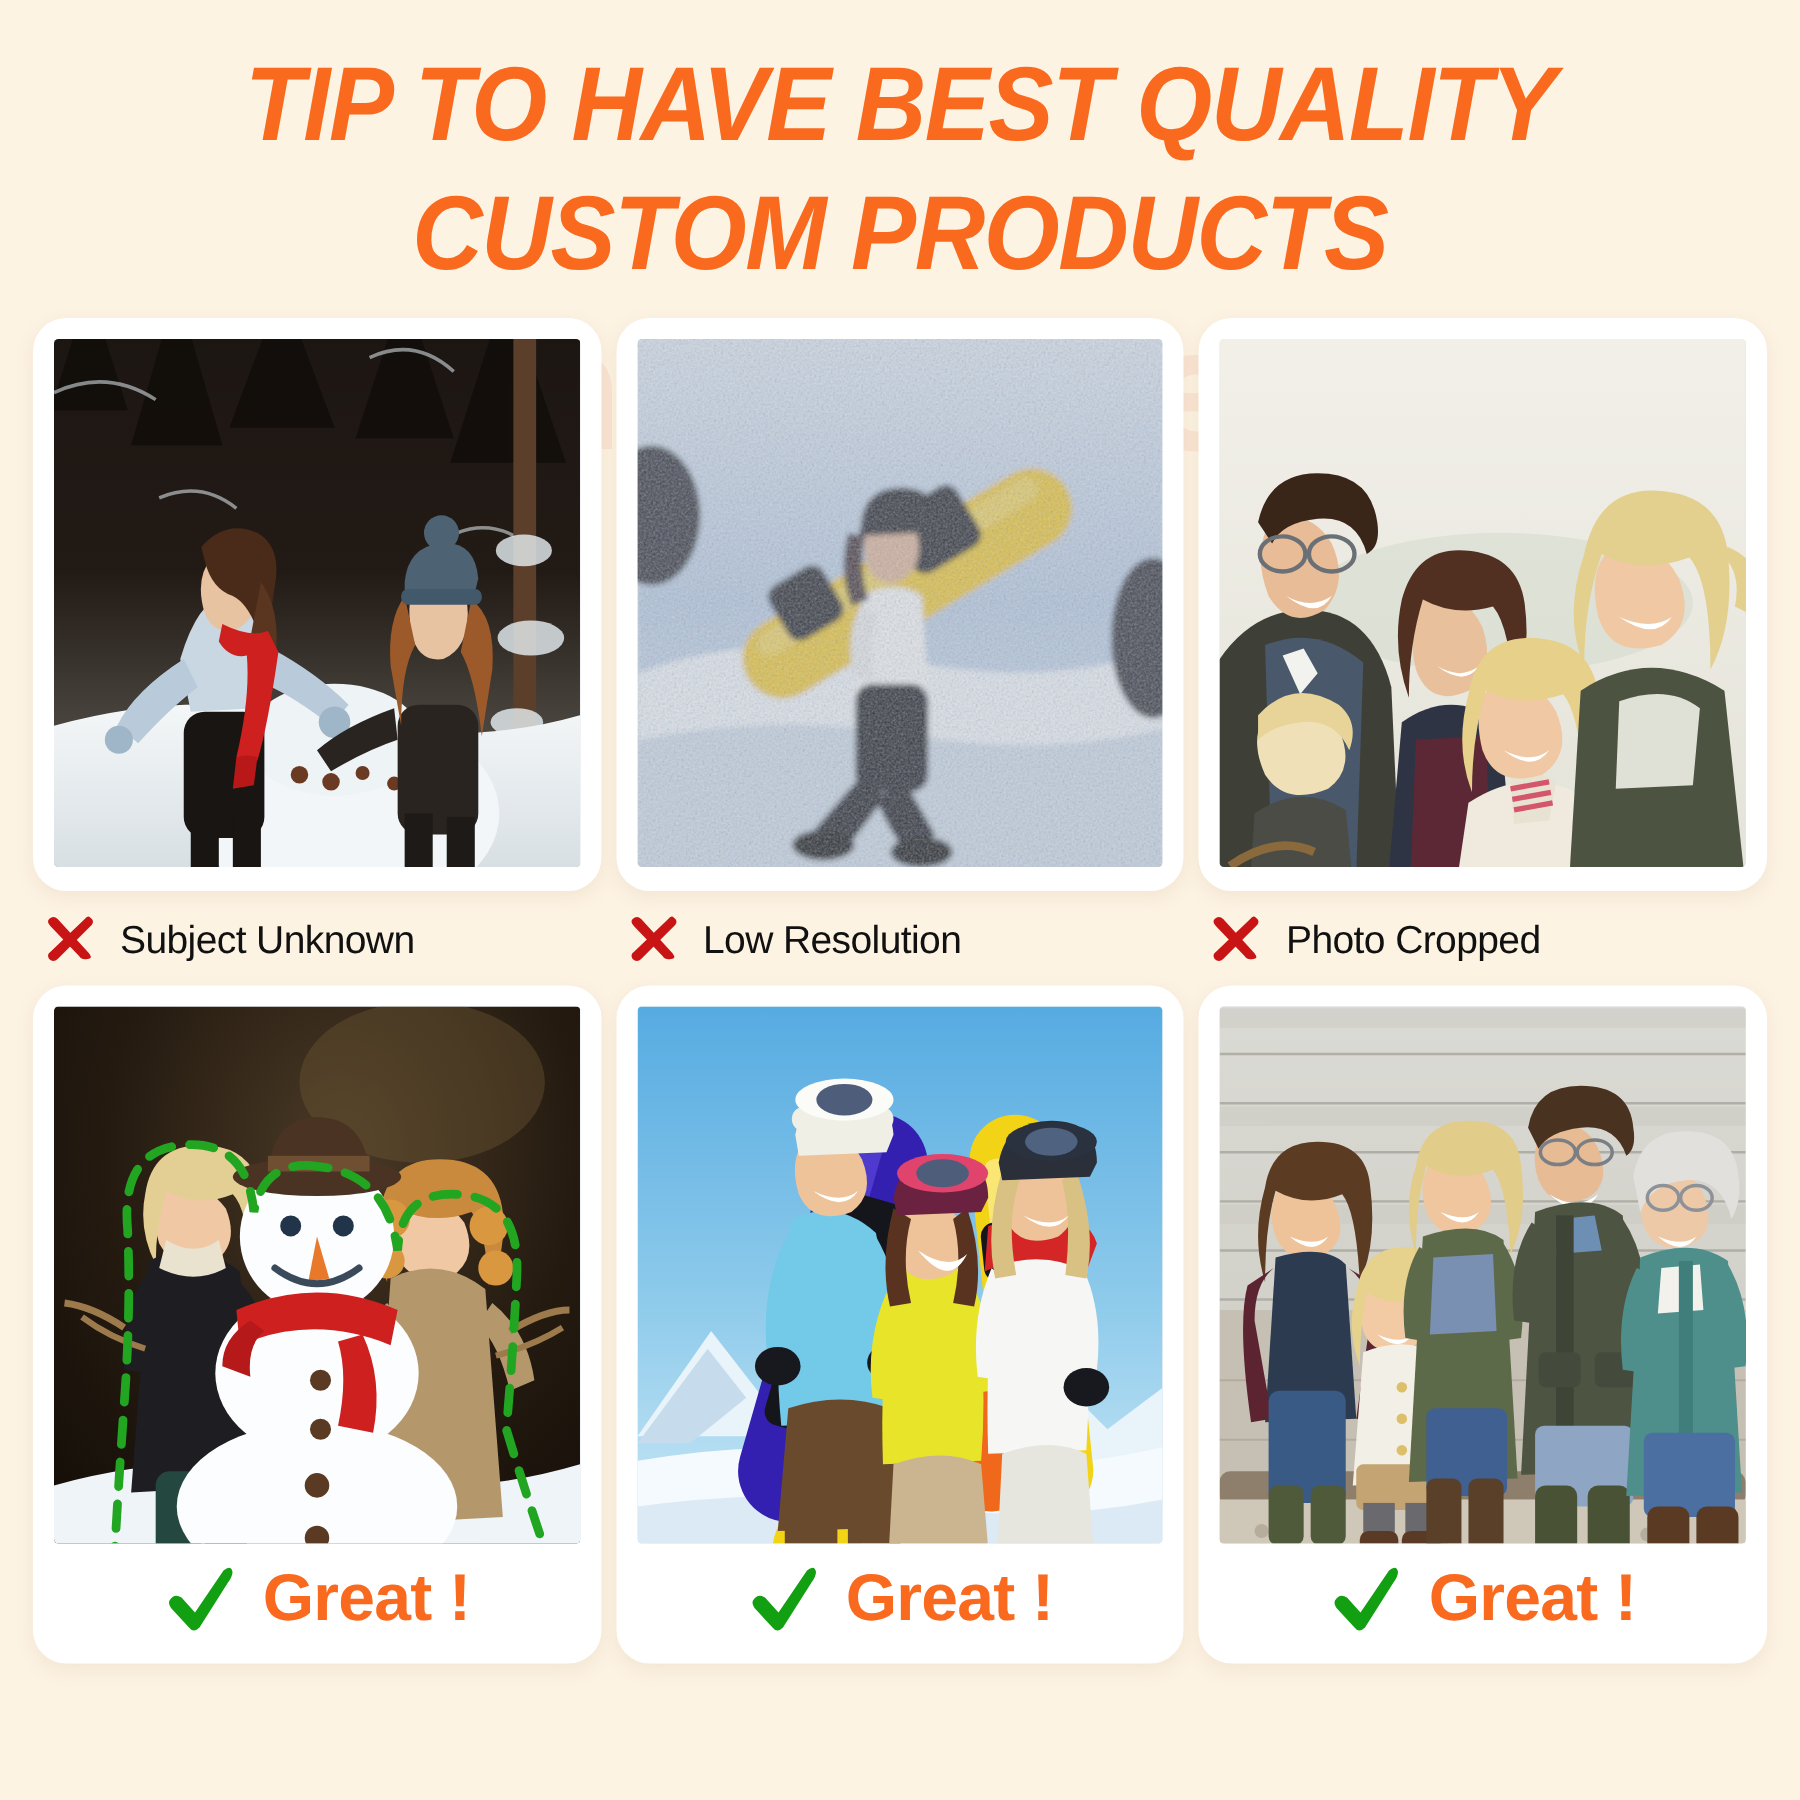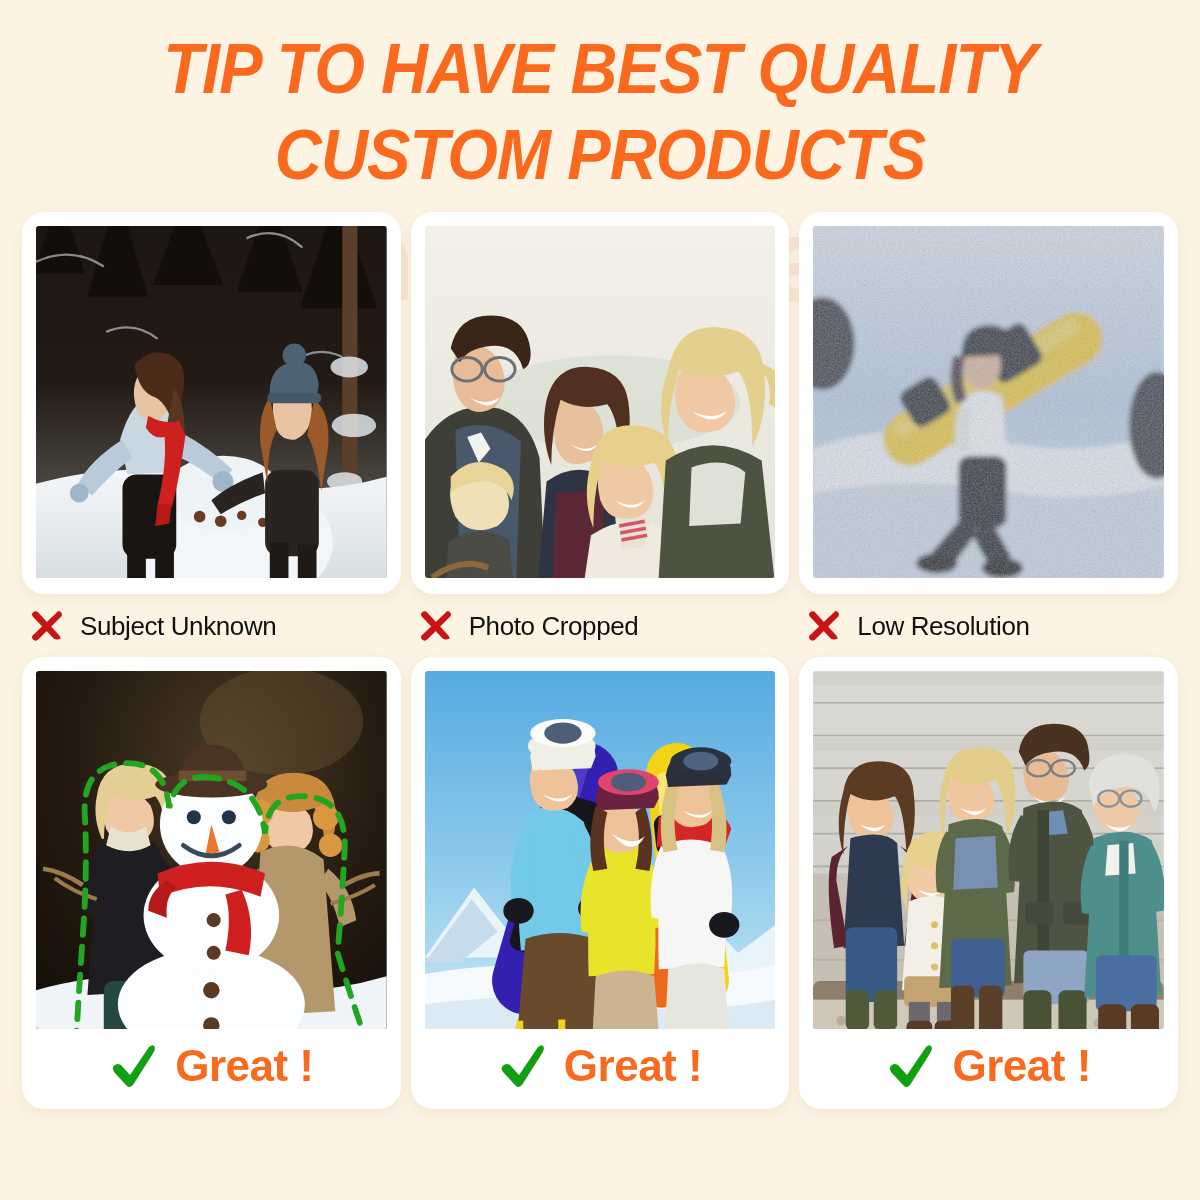--- a/index.html
+++ b/index.html
@@ -221,95 +221,20 @@
           </g>
         </svg>
       </div>
     </div>
     <div class="bad-label">
       <svg class="x-icon" viewBox="0 0 40 40">
         <path d="M5 6 q3 -3 6 0 l22 24 q3 4 -1 4 q-4 1 -6 -2 L6 11 q-3 -3 -1 -5 Z" fill="#c81414"></path>
         <path d="M34 5 q3 2 1 5 L11 34 q-3 3 -6 0 q-2 -3 1 -5 L30 6 q2 -3 4 -1 Z" fill="#c81414"></path>
       </svg>
       <span class="txt">Subject Unknown</span>
-    </div>
-  </div>
-
-  <div class="cell">
-    <div class="card">
-      <div class="photo">
-        <svg viewBox="0 0 300 360" preserveAspectRatio="xMidYMid slice">
-          <defs>
-            <linearGradient id="g3bg" x1="0" y1="0" x2="0" y2="1">
-              <stop offset="0" stop-color="#f3f1ea"></stop>
-                <stop offset="1" stop-color="#e3e2d8"></stop>
-            </linearGradient>
-          </defs>
-          <rect width="300" height="360" fill="url(#g3bg)"></rect>
-          <ellipse cx="160" cy="180" rx="110" ry="40" fill="#cfd6c8" opacity=".45"></ellipse>
-
-          <g>
-            <path d="M-10 230 q20 -44 56 -46 q40 -2 52 44 l6 132 l-118 2 Z" fill="#3e4038"></path>
-            <path d="M26 204 q30 -12 56 10 l-4 120 l-48 4 Z" fill="#49586b"></path>
-            <path d="M36 210 l12 -4 l8 14 l-10 12 Z" fill="#f2f3ef"></path>
-            <path d="M30 132 q22 -6 34 14 q10 22 -4 38 q-20 12 -32 -8 q-10 -26 2 -44 Z" fill="#e7bc96"></path>
-            <path d="M22 134 q6 -28 34 -28 q30 0 34 28 q2 14 -6 18 q-6 -22 -28 -20 q-20 2 -26 14 Z" fill="#3a2519"></path>
-            <g fill="none" stroke="#6b7076" stroke-width="2.5">
-              <ellipse cx="36" cy="152" rx="13" ry="10"></ellipse>
-                <ellipse cx="64" cy="152" rx="13" ry="10"></ellipse>
-              <path d="M49 152 h2"></path>
-            </g>
-            <path d="M38 176 q14 8 26 0 q-8 14 -26 0 Z" fill="#fff"></path>
-          </g>
-
-          <g>
-            <path d="M20 300 q26 -18 52 -2 l6 62 l-62 2 Z" fill="#4a4c45"></path>
-            <path d="M24 248 q24 -16 44 4 q10 22 -6 34 q-24 10 -36 -8 q-8 -18 -2 -30 Z" fill="#efe0b8"></path>
-            <path d="M22 244 q20 -22 46 -6 q12 10 6 26 q-8 -18 -28 -16 q-16 2 -24 10 Z" fill="#e8d498"></path>
-            <path d="M6 330 q26 -18 48 -8" stroke="#8a6a3c" stroke-width="5" fill="none"></path>
-          </g>
-
-          <g>
-            <path d="M104 248 q28 -20 56 0 l10 112 l-76 2 Z" fill="#2f3445"></path>
-            <path d="M112 258 l40 -2 l4 104 l-48 2 Z" fill="#5c2836"></path>
-            <path d="M116 178 q24 -6 34 16 q8 24 -8 36 q-22 10 -30 -12 q-6 -26 4 -40 Z" fill="#e9c09c"></path>
-            <path d="M104 178 q8 -30 36 -28 q30 2 34 30 q4 30 -6 56 q-2 -42 -12 -54 q-22 6 -40 -4 q-8 26 -8 56 q-10 -28 -4 -56 Z" fill="#523021"></path>
-            <path d="M124 216 q14 8 24 0 q-8 12 -24 0 Z" fill="#fff"></path>
-          </g>
-
-          <g>
-            <path d="M142 294 q36 -24 72 0 l8 66 l-90 2 Z" fill="#efeadd"></path>
-            <path d="M166 280 q16 -6 26 2 l-4 22 l-20 2 Z" fill="#e8e2d2"></path>
-            <g stroke="#d4566b" stroke-width="3">
-              <path d="M166 286 l22 -4"></path>
-                <path d="M167 292 l22 -4"></path>
-                <path d="M168 298 l22 -4"></path>
-            </g>
-            <path d="M154 228 q26 -8 38 14 q10 24 -8 36 q-26 8 -34 -14 q-6 -24 4 -36 Z" fill="#f0c9a4"></path>
-            <path d="M142 232 q6 -34 38 -32 q32 2 36 32 q4 36 -8 58 q-2 -46 -12 -58 q-24 8 -44 -2 q-8 26 -8 58 q-10 -26 -2 -56 Z" fill="#e6d08a"></path>
-            <path d="M162 264 q16 8 26 0 q-9 13 -26 0 Z" fill="#fff"></path>
-          </g>
-
-          <g>
-            <path d="M206 230 q40 -26 82 0 l14 130 l-104 2 Z" fill="#4c5340"></path>
-            <path d="M228 236 q28 -10 46 4 l-4 44 l-44 2 Z" fill="#dfe0d6"></path>
-            <path d="M222 150 q28 -8 40 16 q10 26 -10 38 q-28 8 -36 -16 q-6 -26 6 -38 Z" fill="#f0c9a4"></path>
-            <path d="M208 152 q8 -38 42 -36 q36 2 40 36 q4 40 -10 66 q0 -50 -12 -64 q-28 10 -50 -2 q-10 28 -10 64 q-12 -28 0 -64 Z" fill="#e3d08f"></path>
-            <path d="M290 148 q24 10 16 40 l-12 -6 q4 -20 -8 -30 Z" fill="#e3d08f"></path>
-            <path d="M228 188 q18 8 30 0 q-10 14 -30 0 Z" fill="#fff"></path>
-          </g>
-        </svg>
-      </div>
-    </div>
-    <div class="bad-label">
-      <svg class="x-icon" viewBox="0 0 40 40">
-        <path d="M5 6 q3 -3 6 0 l22 24 q3 4 -1 4 q-4 1 -6 -2 L6 11 q-3 -3 -1 -5 Z" fill="#c81414"></path>
-        <path d="M34 5 q3 2 1 5 L11 34 q-3 3 -6 0 q-2 -3 1 -5 L30 6 q2 -3 4 -1 Z" fill="#c81414"></path>
-      </svg>
-      <span class="txt">Photo Cropped</span>
     </div>
   </div>
 
   <div class="cell">
     <div class="card">
       <div class="photo">
         <svg viewBox="0 0 300 360" preserveAspectRatio="xMidYMid slice">
           <defs>
             <linearGradient id="g2sky" x1="0" y1="0" x2="0" y2="1">
               <stop offset="0" stop-color="#e8eef6"></stop>
@@ -357,20 +282,95 @@
       </div>
     </div>
     <div class="bad-label">
       <svg class="x-icon" viewBox="0 0 40 40">
         <path d="M5 6 q3 -3 6 0 l22 24 q3 4 -1 4 q-4 1 -6 -2 L6 11 q-3 -3 -1 -5 Z" fill="#c81414"></path>
         <path d="M34 5 q3 2 1 5 L11 34 q-3 3 -6 0 q-2 -3 1 -5 L30 6 q2 -3 4 -1 Z" fill="#c81414"></path>
       </svg>
       <span class="txt">Low Resolution</span>
     </div>
   </div>
+
+  <div class="cell">
+    <div class="card">
+      <div class="photo">
+        <svg viewBox="0 0 300 360" preserveAspectRatio="xMidYMid slice">
+          <defs>
+            <linearGradient id="g3bg" x1="0" y1="0" x2="0" y2="1">
+              <stop offset="0" stop-color="#f3f1ea"></stop>
+                <stop offset="1" stop-color="#e3e2d8"></stop>
+            </linearGradient>
+          </defs>
+          <rect width="300" height="360" fill="url(#g3bg)"></rect>
+          <ellipse cx="160" cy="180" rx="110" ry="40" fill="#cfd6c8" opacity=".45"></ellipse>
+
+          <g>
+            <path d="M-10 230 q20 -44 56 -46 q40 -2 52 44 l6 132 l-118 2 Z" fill="#3e4038"></path>
+            <path d="M26 204 q30 -12 56 10 l-4 120 l-48 4 Z" fill="#49586b"></path>
+            <path d="M36 210 l12 -4 l8 14 l-10 12 Z" fill="#f2f3ef"></path>
+            <path d="M30 132 q22 -6 34 14 q10 22 -4 38 q-20 12 -32 -8 q-10 -26 2 -44 Z" fill="#e7bc96"></path>
+            <path d="M22 134 q6 -28 34 -28 q30 0 34 28 q2 14 -6 18 q-6 -22 -28 -20 q-20 2 -26 14 Z" fill="#3a2519"></path>
+            <g fill="none" stroke="#6b7076" stroke-width="2.5">
+              <ellipse cx="36" cy="152" rx="13" ry="10"></ellipse>
+                <ellipse cx="64" cy="152" rx="13" ry="10"></ellipse>
+              <path d="M49 152 h2"></path>
+            </g>
+            <path d="M38 176 q14 8 26 0 q-8 14 -26 0 Z" fill="#fff"></path>
+          </g>
+
+          <g>
+            <path d="M20 300 q26 -18 52 -2 l6 62 l-62 2 Z" fill="#4a4c45"></path>
+            <path d="M24 248 q24 -16 44 4 q10 22 -6 34 q-24 10 -36 -8 q-8 -18 -2 -30 Z" fill="#efe0b8"></path>
+            <path d="M22 244 q20 -22 46 -6 q12 10 6 26 q-8 -18 -28 -16 q-16 2 -24 10 Z" fill="#e8d498"></path>
+            <path d="M6 330 q26 -18 48 -8" stroke="#8a6a3c" stroke-width="5" fill="none"></path>
+          </g>
+
+          <g>
+            <path d="M104 248 q28 -20 56 0 l10 112 l-76 2 Z" fill="#2f3445"></path>
+            <path d="M112 258 l40 -2 l4 104 l-48 2 Z" fill="#5c2836"></path>
+            <path d="M116 178 q24 -6 34 16 q8 24 -8 36 q-22 10 -30 -12 q-6 -26 4 -40 Z" fill="#e9c09c"></path>
+            <path d="M104 178 q8 -30 36 -28 q30 2 34 30 q4 30 -6 56 q-2 -42 -12 -54 q-22 6 -40 -4 q-8 26 -8 56 q-10 -28 -4 -56 Z" fill="#523021"></path>
+            <path d="M124 216 q14 8 24 0 q-8 12 -24 0 Z" fill="#fff"></path>
+          </g>
+
+          <g>
+            <path d="M142 294 q36 -24 72 0 l8 66 l-90 2 Z" fill="#efeadd"></path>
+            <path d="M166 280 q16 -6 26 2 l-4 22 l-20 2 Z" fill="#e8e2d2"></path>
+            <g stroke="#d4566b" stroke-width="3">
+              <path d="M166 286 l22 -4"></path>
+                <path d="M167 292 l22 -4"></path>
+                <path d="M168 298 l22 -4"></path>
+            </g>
+            <path d="M154 228 q26 -8 38 14 q10 24 -8 36 q-26 8 -34 -14 q-6 -24 4 -36 Z" fill="#f0c9a4"></path>
+            <path d="M142 232 q6 -34 38 -32 q32 2 36 32 q4 36 -8 58 q-2 -46 -12 -58 q-24 8 -44 -2 q-8 26 -8 58 q-10 -26 -2 -56 Z" fill="#e6d08a"></path>
+            <path d="M162 264 q16 8 26 0 q-9 13 -26 0 Z" fill="#fff"></path>
+          </g>
+
+          <g>
+            <path d="M206 230 q40 -26 82 0 l14 130 l-104 2 Z" fill="#4c5340"></path>
+            <path d="M228 236 q28 -10 46 4 l-4 44 l-44 2 Z" fill="#dfe0d6"></path>
+            <path d="M222 150 q28 -8 40 16 q10 26 -10 38 q-28 8 -36 -16 q-6 -26 6 -38 Z" fill="#f0c9a4"></path>
+            <path d="M208 152 q8 -38 42 -36 q36 2 40 36 q4 40 -10 66 q0 -50 -12 -64 q-28 10 -50 -2 q-10 28 -10 64 q-12 -28 0 -64 Z" fill="#e3d08f"></path>
+            <path d="M290 148 q24 10 16 40 l-12 -6 q4 -20 -8 -30 Z" fill="#e3d08f"></path>
+            <path d="M228 188 q18 8 30 0 q-10 14 -30 0 Z" fill="#fff"></path>
+          </g>
+        </svg>
+      </div>
+    </div>
+    <div class="bad-label">
+      <svg class="x-icon" viewBox="0 0 40 40">
+        <path d="M5 6 q3 -3 6 0 l22 24 q3 4 -1 4 q-4 1 -6 -2 L6 11 q-3 -3 -1 -5 Z" fill="#c81414"></path>
+        <path d="M34 5 q3 2 1 5 L11 34 q-3 3 -6 0 q-2 -3 1 -5 L30 6 q2 -3 4 -1 Z" fill="#c81414"></path>
+      </svg>
+      <span class="txt">Photo Cropped</span>
+    </div>
+  </div>
 </div>
 
 <div class="grid row-bottom">
 
   <div class="cell">
     <div class="card with-label">
       <div class="photo tall">
         <svg viewBox="0 0 300 360" preserveAspectRatio="xMidYMid slice">
           <defs>
             <radialGradient id="g4bg" cx=".55" cy=".3" r=".9">

